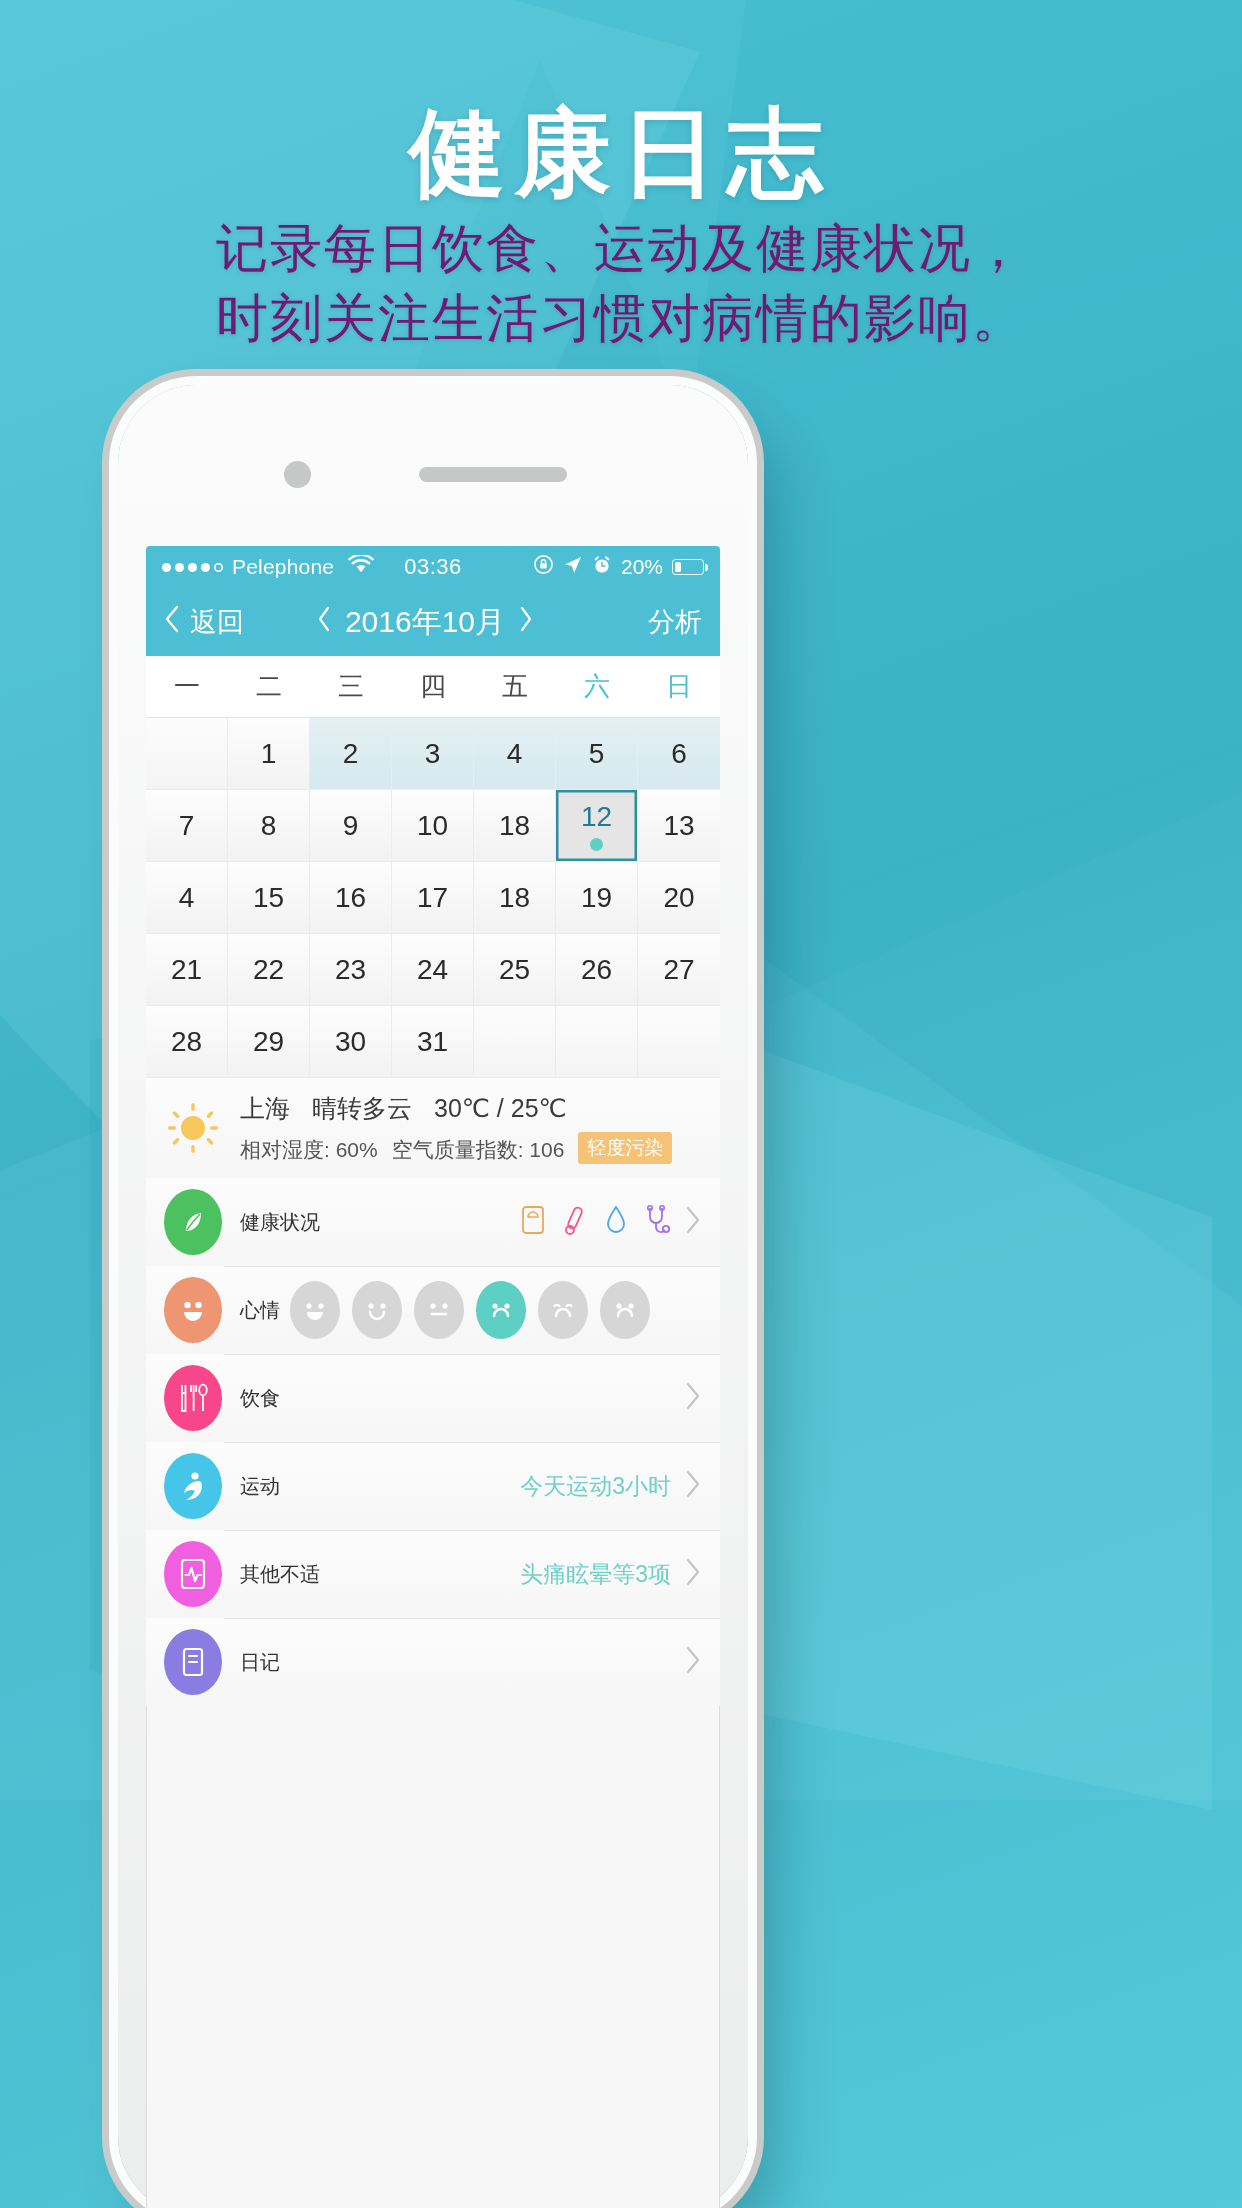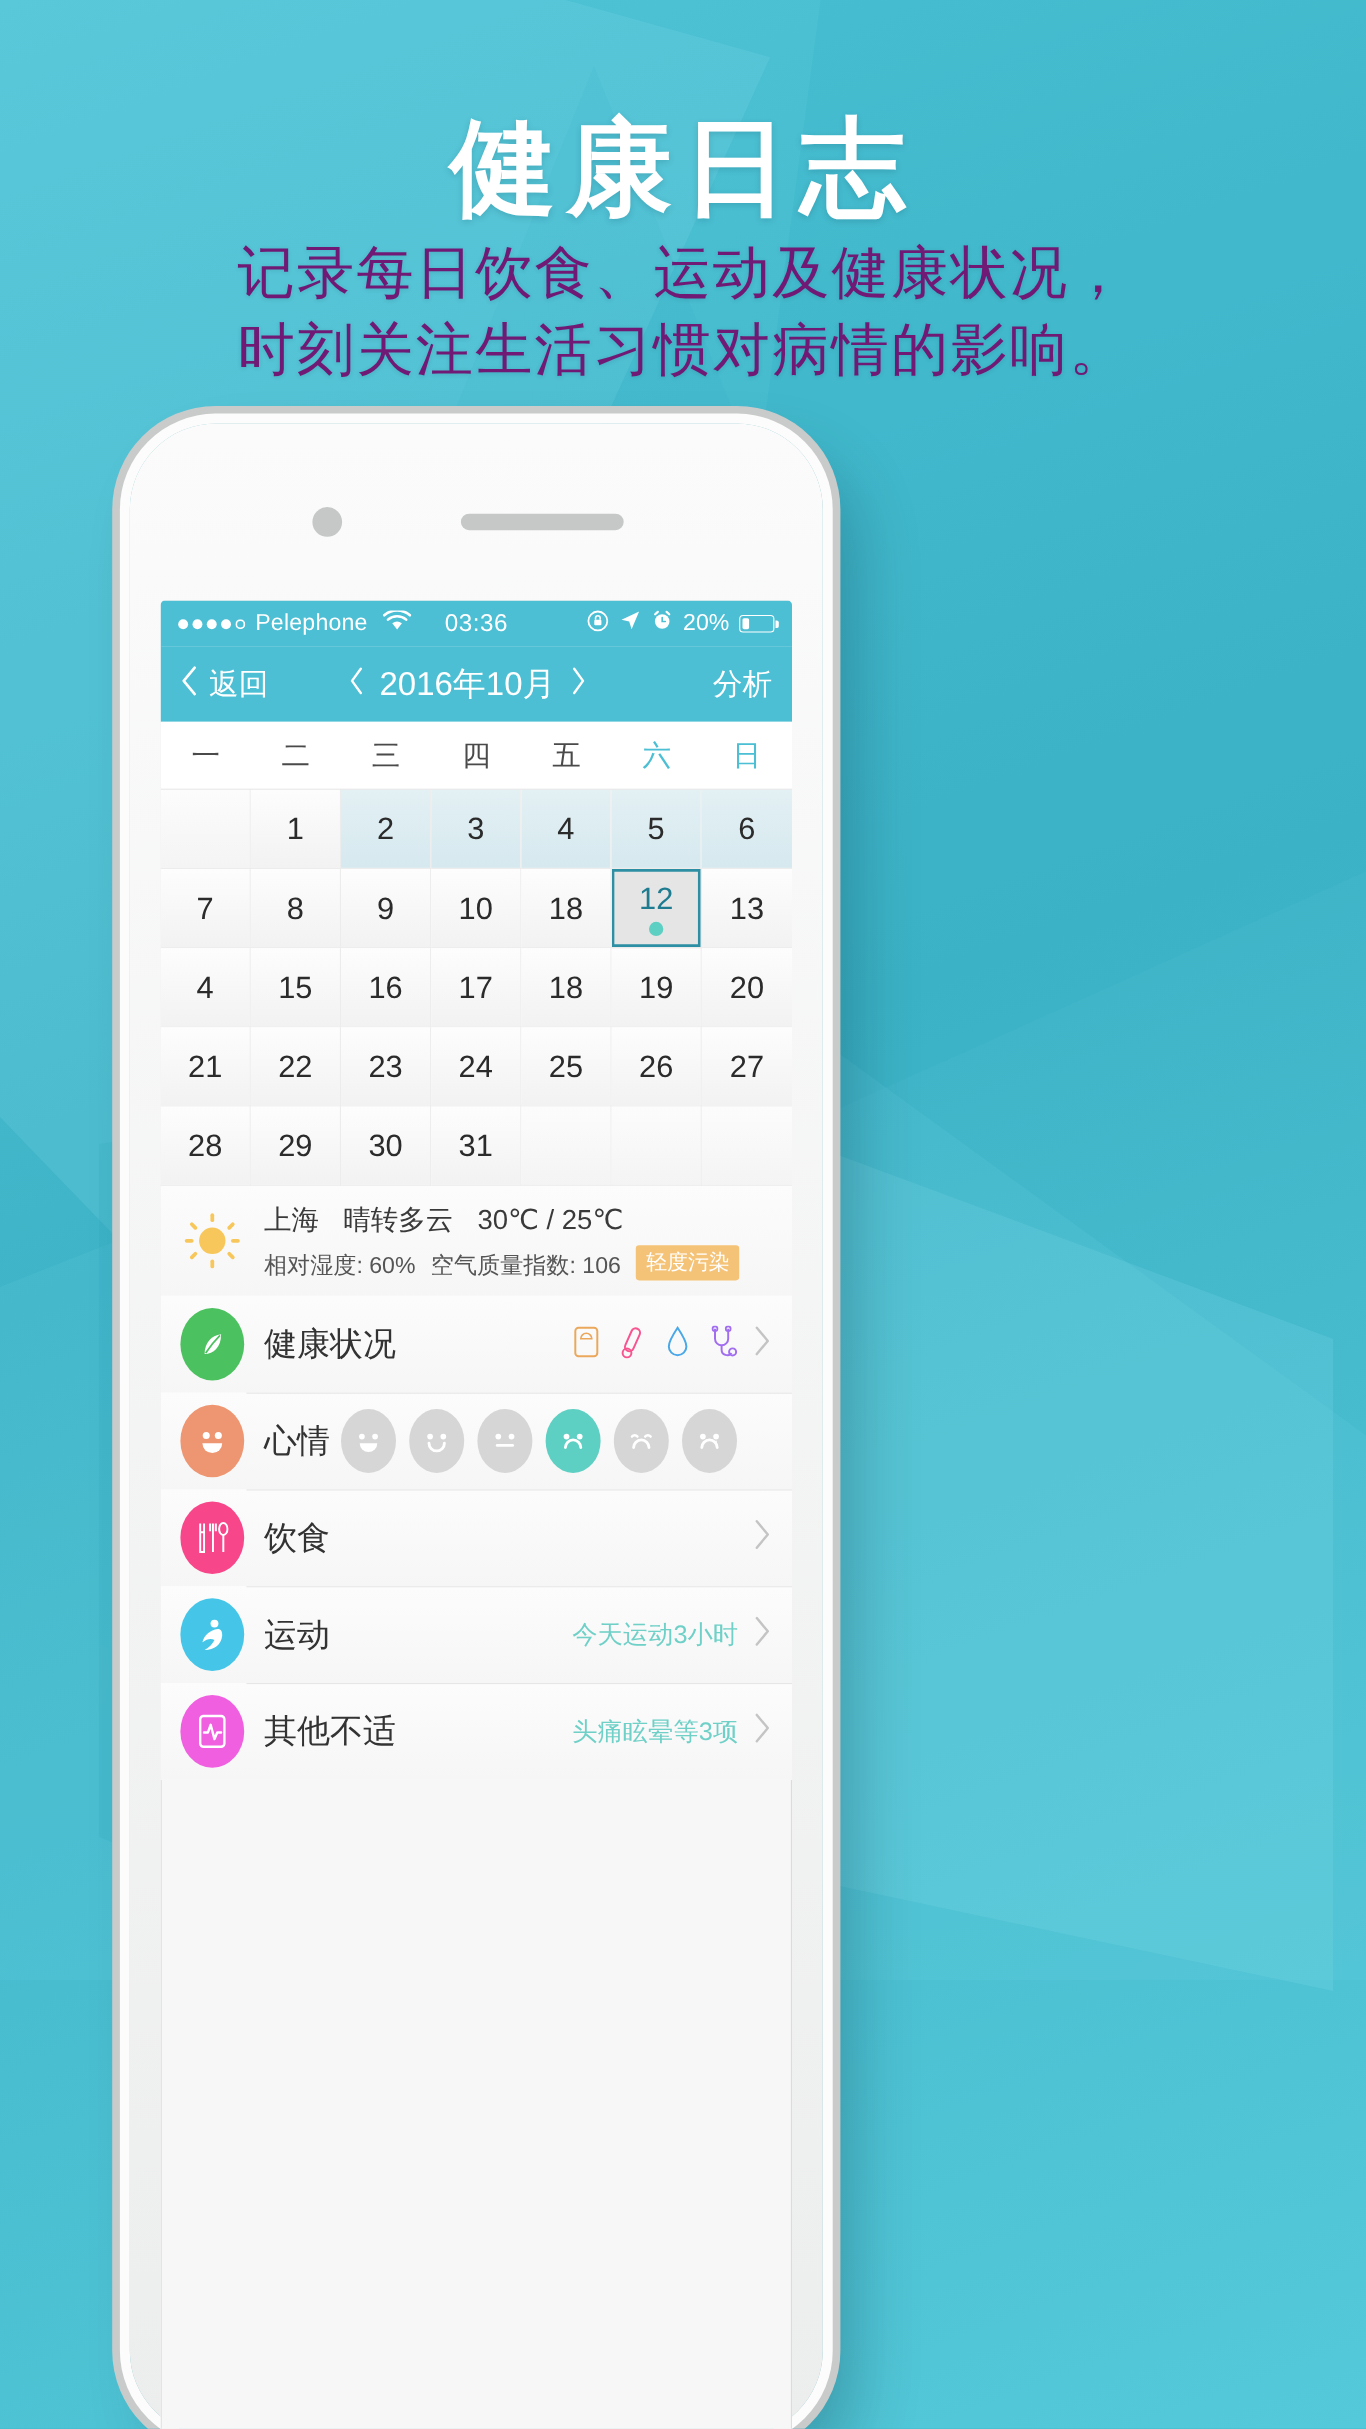--- a/index.html
+++ b/index.html
@@ -145,21 +145,21 @@
   }
   .row + .row::before {
     content:""; position:absolute; left:78px; right:0; top:0;
     height:1px; background:#e6e6e6;
   }
   .avatar {
     width:58px; height:66px; border-radius:50%;
     display:flex; align-items:center; justify-content:center;
     flex:0 0 auto; margin-right:18px;
   }
-  .rowlabel { font-size:30px; color:#333; }
+  .rowlabel { font-size:20px; color:#333; }
   .rowright { margin-left:auto; display:flex; align-items:center; gap:14px; }
   .rowval { font-size:23px; color:#6ed0c7; }
   .arrow { color:#c4c4c4; font-size:34px; font-weight:300; line-height:1; }
 
   
   .wrow { padding:14px 18px; display:flex; align-items:center;
           background:linear-gradient(180deg,#fcfcfc,#f6f6f6); }
   .wtext { display:flex; flex-direction:column; gap:7px; }
   .wline1 { font-size:25px; color:#3a3a3a; display:flex; gap:22px; align-items:baseline;}
   .wline2 { font-size:21px; color:#555; display:flex; gap:14px; align-items:flex-end; }
@@ -568,16 +568,33 @@
         <div class="rowright">
           <span class="rowval">头痛眩晕等3项</span>
           <span class="arrow">
             <svg width="17" height="30" viewBox="0 0 17 30">
               <path d="M3 3 L13 15 L3 27" stroke="#c4c4c4" stroke-width="2.2" fill="none" stroke-linecap="round" stroke-linejoin="round"></path>
             </svg>
           </span>
         </div>
       </div>
 
+      <div class="row" style="height:88px">
+        <div class="avatar" style="background:#8a7ce0">
+          <svg width="28" height="32" viewBox="0 0 28 32">
+            <rect x="5" y="3" width="18" height="26" rx="2.4" stroke="#fff" stroke-width="2.2" fill="none"></rect>
+            <path d="M10 10 h8 M10 16 h8" stroke="#fff" stroke-width="2" stroke-linecap="round"></path>
+          </svg>
+        </div>
+        <div class="rowlabel">日记</div>
+        <div class="rowright">
+          <span class="rowval"></span>
+          <span class="arrow">
+            <svg width="17" height="30" viewBox="0 0 17 30">
+              <path d="M3 3 L13 15 L3 27" stroke="#c4c4c4" stroke-width="2.2" fill="none" stroke-linecap="round" stroke-linejoin="round"></path>
+            </svg>
+          </span>
+        </div>
+      </div>
 
     </div>
   </div>
 </div>
 
 </body></html>

